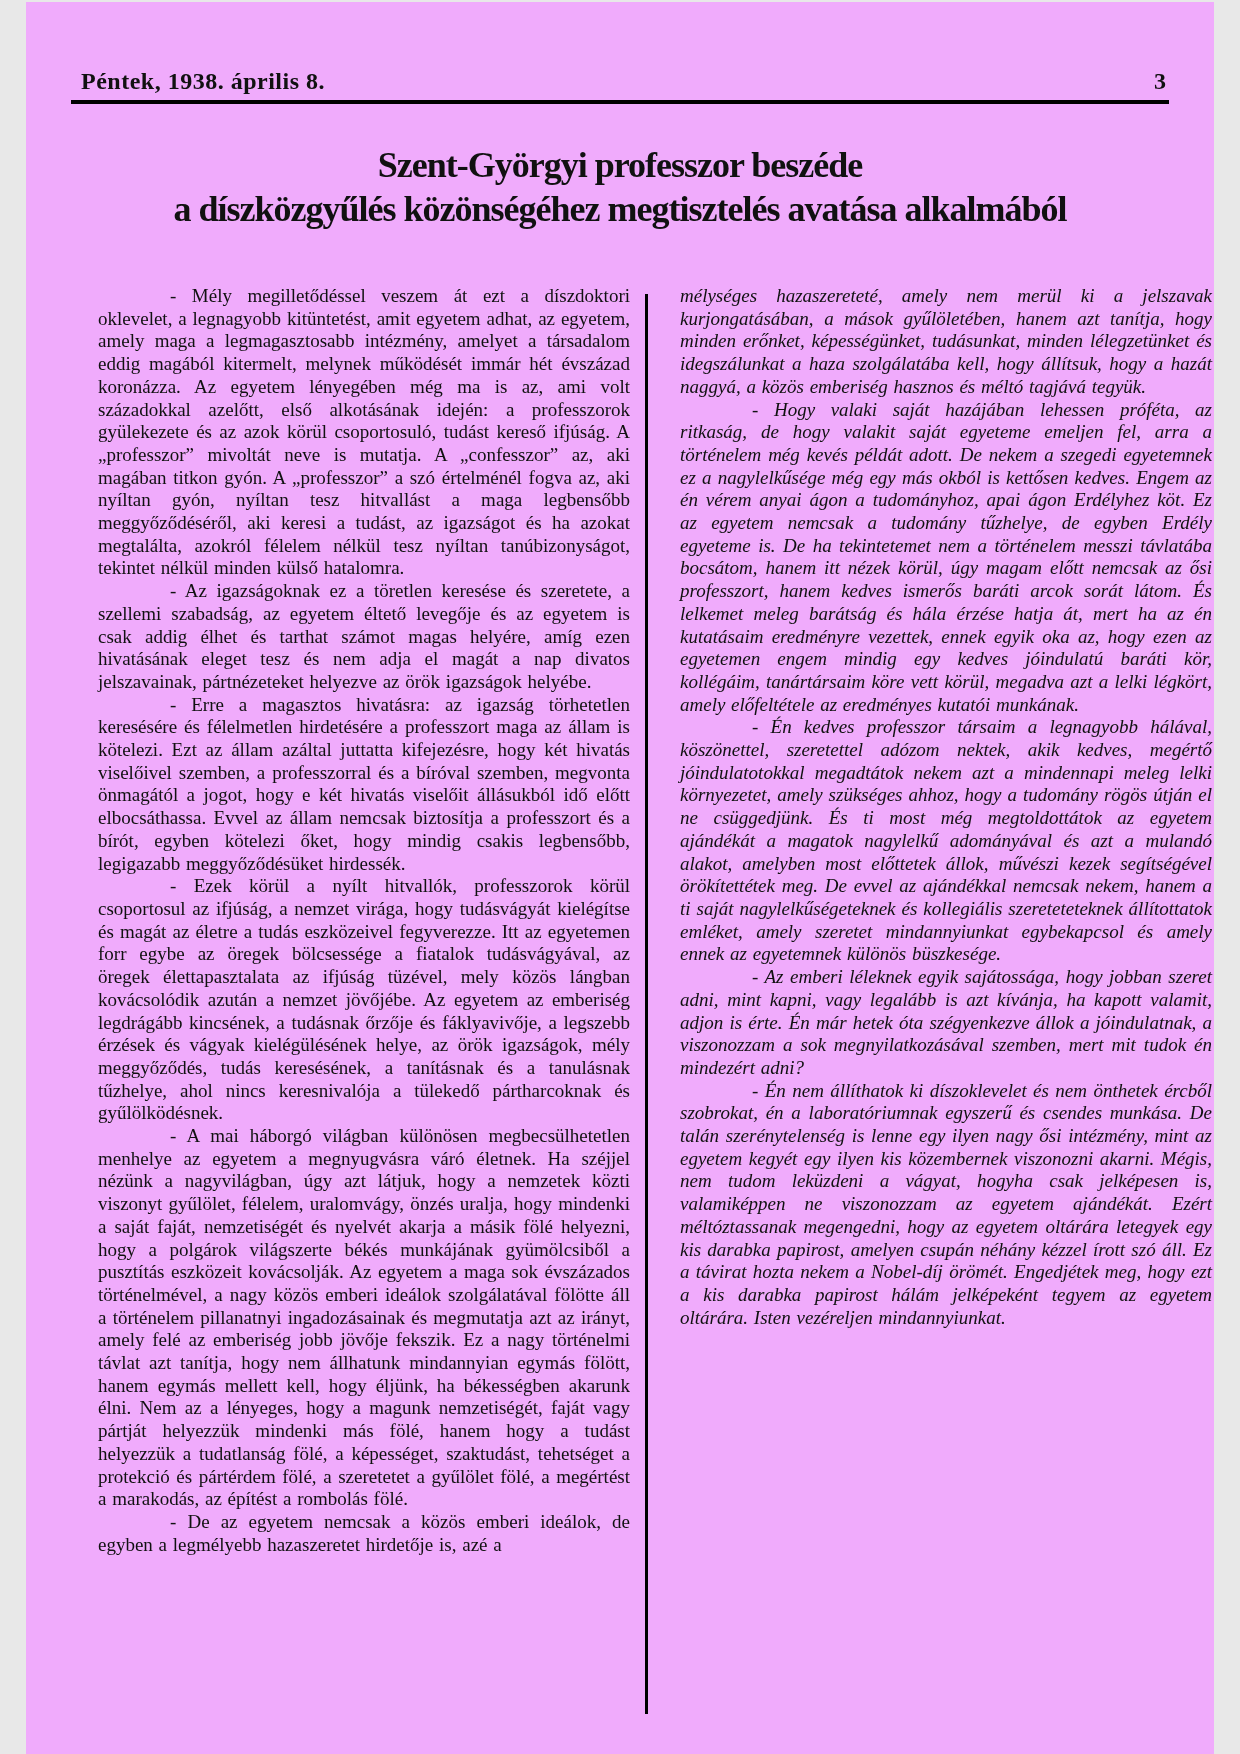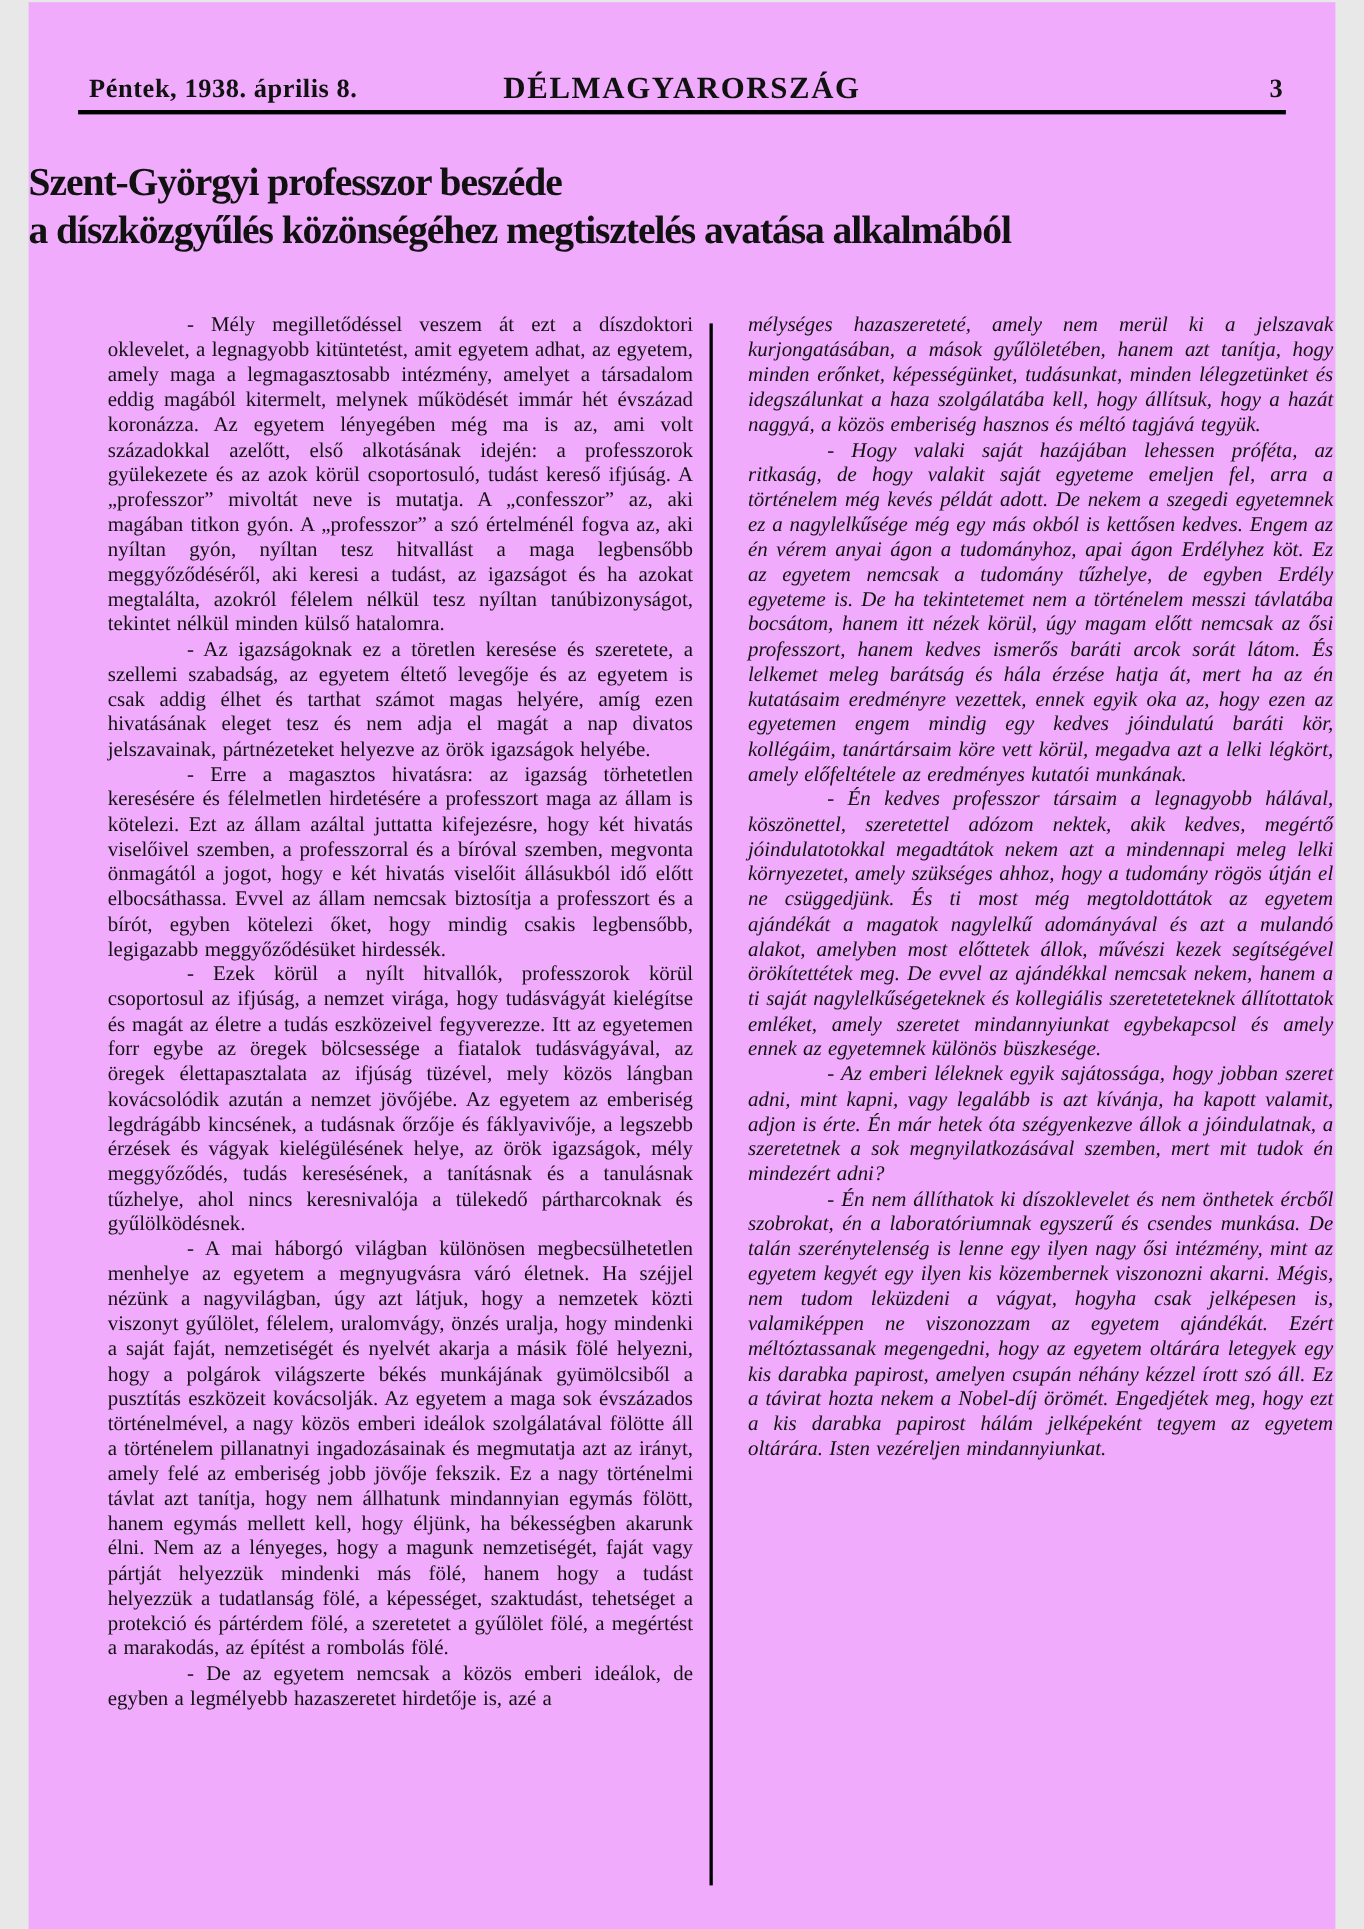--- a/index.html
+++ b/index.html
@@ -54,20 +54,21 @@
     height: 4px;
     background: #000;
   }
 
   
   .headline {
     position: absolute;
     left: 0;
     right: 0;
     top: 141px;
+    text-align: center;
     font-weight: bold;
     letter-spacing: -1px;
   }
   .headline .hl1 {
     font-size: 36px;
     line-height: 44px;
   }
   .headline .hl2 {
     font-size: 36px;
     line-height: 44px;
@@ -102,21 +103,20 @@
     height: 1420px;
     background: #000;
   }
 </style>
 </head>
 <body>
 
 <div class="page">
 
   <div class="runhead-date">Péntek, 1938. április 8.</div>
-  <div class="runhead-masthead">DÉLMAGYARORSZÁG</div>
   <div class="runhead-pagenum">3</div>
   <div class="runhead-rule"></div>
 
   <div class="headline">
     <div class="hl1">Szent-Györgyi professzor beszéde</div>
     <div class="hl2">a díszközgyűlés közönségéhez megtisztelés avatása alkalmából</div>
   </div>
 
   <div class="col-divider"></div>
 
@@ -126,17 +126,17 @@
     <p>- Erre a magasztos hivatásra: az igazság törhetetlen keresésére és félelmetlen hirdetésére a professzort maga az állam is kötelezi. Ezt az állam azáltal juttatta kifejezésre, hogy két hivatás viselőivel szemben, a professzorral és a bíróval szemben, megvonta önmagától a jogot, hogy e két hivatás viselőit állásukból idő előtt elbocsáthassa. Evvel az állam nemcsak biztosítja a professzort és a bírót, egyben kötelezi őket, hogy mindig csakis legbensőbb, legigazabb meggyőződésüket hirdessék.</p>
     <p>- Ezek körül a nyílt hitvallók, professzorok körül csoportosul az ifjúság, a nemzet virága, hogy tudásvágyát kielégítse és magát az életre a tudás eszközeivel fegyverezze. Itt az egyetemen forr egybe az öregek bölcsessége a fiatalok tudásvágyával, az öregek élettapasztalata az ifjúság tüzével, mely közös lángban kovácsolódik azután a nemzet jövőjébe. Az egyetem az emberiség legdrágább kincsének, a tudásnak őrzője és fáklyavivője, a legszebb érzések és vágyak kielégülésének helye, az örök igazságok, mély meggyőződés, tudás keresésének, a tanításnak és a tanulásnak tűzhelye, ahol nincs keresnivalója a tülekedő pártharcoknak és gyűlölködésnek.</p>
     <p>- A mai háborgó világban különösen megbecsülhetetlen menhelye az egyetem a megnyugvásra váró életnek. Ha széjjel nézünk a nagyvilágban, úgy azt látjuk, hogy a nemzetek közti viszonyt gyűlölet, félelem, uralomvágy, önzés uralja, hogy mindenki a saját faját, nemzetiségét és nyelvét akarja a másik fölé helyezni, hogy a polgárok világszerte békés munkájának gyümölcsiből a pusztítás eszközeit kovácsolják. Az egyetem a maga sok évszázados történelmével, a nagy közös emberi ideálok szolgálatával fölötte áll a történelem pillanatnyi ingadozásainak és megmutatja azt az irányt, amely felé az emberiség jobb jövője fekszik. Ez a nagy történelmi távlat azt tanítja, hogy nem állhatunk mindannyian egymás fölött, hanem egymás mellett kell, hogy éljünk, ha békességben akarunk élni. Nem az a lényeges, hogy a magunk nemzetiségét, faját vagy pártját helyezzük mindenki más fölé, hanem hogy a tudást helyezzük a tudatlanság fölé, a képességet, szaktudást, tehetséget a protekció és pártérdem fölé, a szeretetet a gyűlölet fölé, a megértést a marakodás, az építést a rombolás fölé.</p>
     <p>- De az egyetem nemcsak a közös emberi ideálok, de egyben a legmélyebb hazaszeretet hirdetője is, azé a</p>
   </div>
 
   <div class="column right">
     <p class="continuation">mélységes hazaszereteté, amely nem merül ki a jelszavak kurjongatásában, a mások gyűlöletében, hanem azt tanítja, hogy minden erőnket, képességünket, tudásunkat, minden lélegzetünket és idegszálunkat a haza szolgálatába kell, hogy állítsuk, hogy a hazát naggyá, a közös emberiség hasznos és méltó tagjává tegyük.</p>
     <p>- Hogy valaki saját hazájában lehessen próféta, az ritkaság, de hogy valakit saját egyeteme emeljen fel, arra a történelem még kevés példát adott. De nekem a szegedi egyetemnek ez a nagylelkűsége még egy más okból is kettősen kedves. Engem az én vérem anyai ágon a tudományhoz, apai ágon Erdélyhez köt. Ez az egyetem nemcsak a tudomány tűzhelye, de egyben Erdély egyeteme is. De ha tekintetemet nem a történelem messzi távlatába bocsátom, hanem itt nézek körül, úgy magam előtt nemcsak az ősi professzort, hanem kedves ismerős baráti arcok sorát látom. És lelkemet meleg barátság és hála érzése hatja át, mert ha az én kutatásaim eredményre vezettek, ennek egyik oka az, hogy ezen az egyetemen engem mindig egy kedves jóindulatú baráti kör, kollégáim, tanártársaim köre vett körül, megadva azt a lelki légkört, amely előfeltétele az eredményes kutatói munkának.</p>
     <p>- Én kedves professzor társaim a legnagyobb hálával, köszönettel, szeretettel adózom nektek, akik kedves, megértő jóindulatotokkal megadtátok nekem azt a mindennapi meleg lelki környezetet, amely szükséges ahhoz, hogy a tudomány rögös útján el ne csüggedjünk. És ti most még megtoldottátok az egyetem ajándékát a magatok nagylelkű adományával és azt a mulandó alakot, amelyben most előttetek állok, művészi kezek segítségével örökítettétek meg. De evvel az ajándékkal nemcsak nekem, hanem a ti saját nagylelkűségeteknek és kollegiális szereteteteknek állítottatok emléket, amely szeretet mindannyiunkat egybekapcsol és amely ennek az egyetemnek különös büszkesége.</p>
-    <p>- Az emberi léleknek egyik sajátossága, hogy jobban szeret adni, mint kapni, vagy legalább is azt kívánja, ha kapott valamit, adjon is érte. Én már hetek óta szégyenkezve állok a jóindulatnak, a szeretetnek a sok megnyilatkozásával szemben, mert mit tudok én mindezért adni?</p>
+    <p>- Az emberi léleknek egyik sajátossága, hogy jobban szeret adni, mint kapni, vagy legalább is azt kívánja, ha kapott valamit, adjon is érte. Én már hetek óta szégyenkezve állok a jóindulatnak, a viszonozzam a sok megnyilatkozásával szemben, mert mit tudok én mindezért adni?</p>
     <p>- Én nem állíthatok ki díszoklevelet és nem önthetek ércből szobrokat, én a laboratóriumnak egyszerű és csendes munkása. De talán szerénytelenség is lenne egy ilyen nagy ősi intézmény, mint az egyetem kegyét egy ilyen kis közembernek viszonozni akarni. Mégis, nem tudom leküzdeni a vágyat, hogyha csak jelképesen is, valamiképpen ne viszonozzam az egyetem ajándékát. Ezért méltóztassanak megengedni, hogy az egyetem oltárára letegyek egy kis darabka papirost, amelyen csupán néhány kézzel írott szó áll. Ez a távirat hozta nekem a Nobel-díj örömét. Engedjétek meg, hogy ezt a kis darabka papirost hálám jelképeként tegyem az egyetem oltárára. Isten vezéreljen mindannyiunkat.</p>
   </div>
 
 </div>
 
 </body></html>

